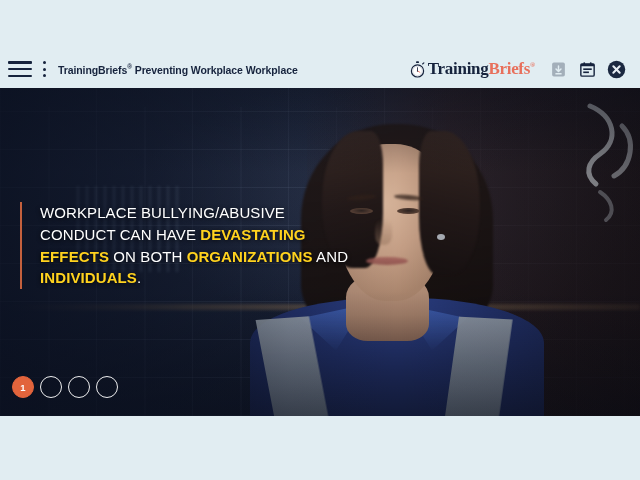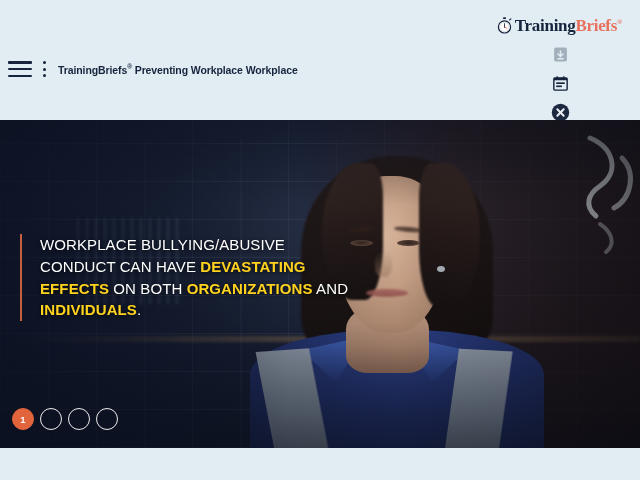--- a/index.html
+++ b/index.html
@@ -94,21 +94,20 @@
     letter-spacing: -0.05px;
     white-space: nowrap;
     margin-top: 1px;
   }
 
   .header-right {
     margin-left: auto;
     display: flex;
     align-items: center;
     gap: 9px;
-    flex-direction: column;
   }
 
   
   .logo {
     display: flex;
     align-items: center;
     gap: 2px;
     margin-right: 4px;
   }
   .logo-mark { width: 17px; height: 17px; flex: 0 0 auto; }
@@ -136,21 +135,20 @@
 
   
   .stage {
     position: absolute;
     left: 0;
     top: 88px;
     width: 640px;
     height: 328px;
     overflow: hidden;
     background: #0f1628;
-    margin-top: 32px;
   }
 
   .video {
     position: absolute;
     inset: 0;
     overflow: hidden;
   }
 
   
   .wall {

